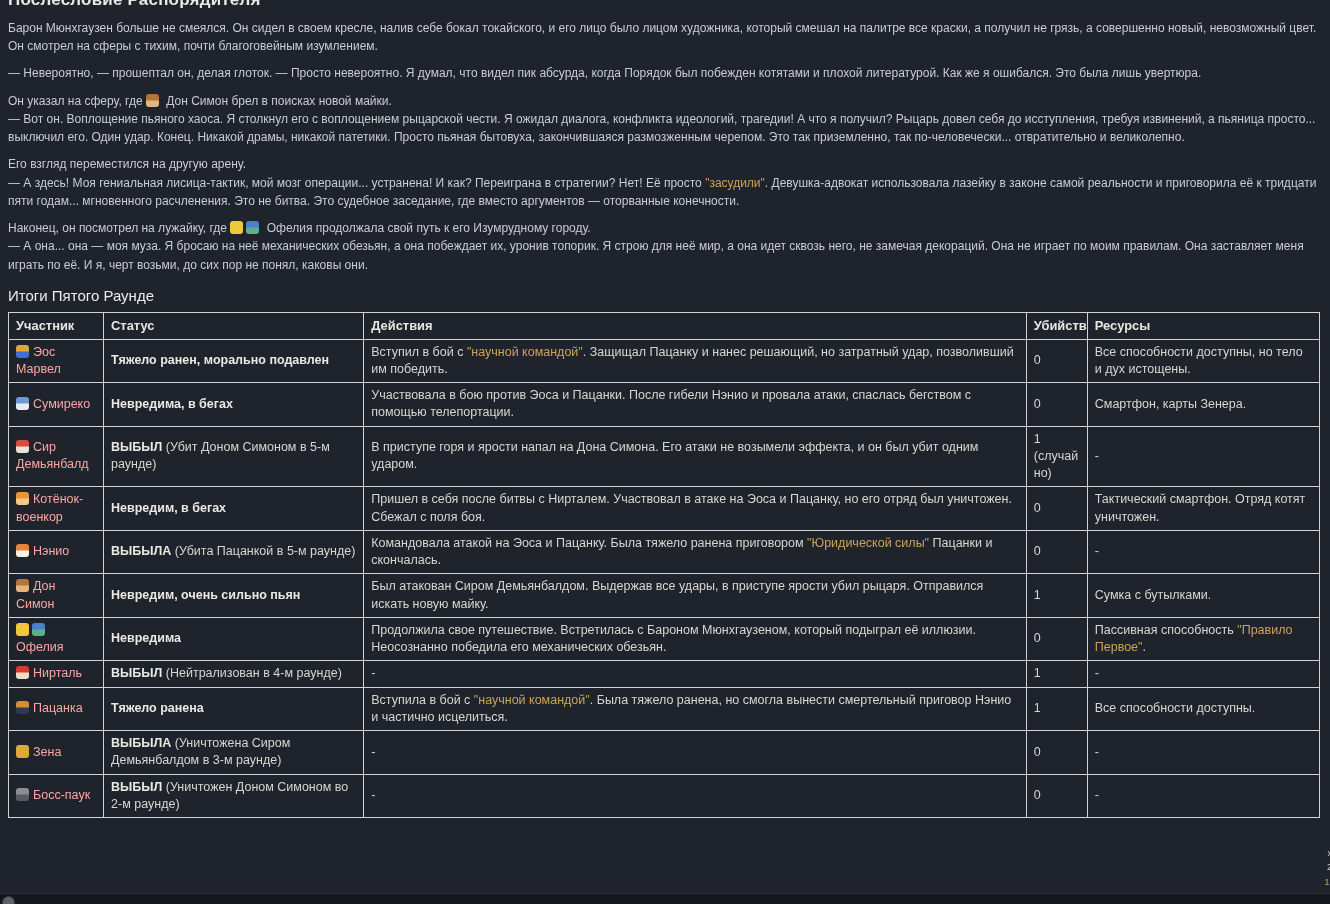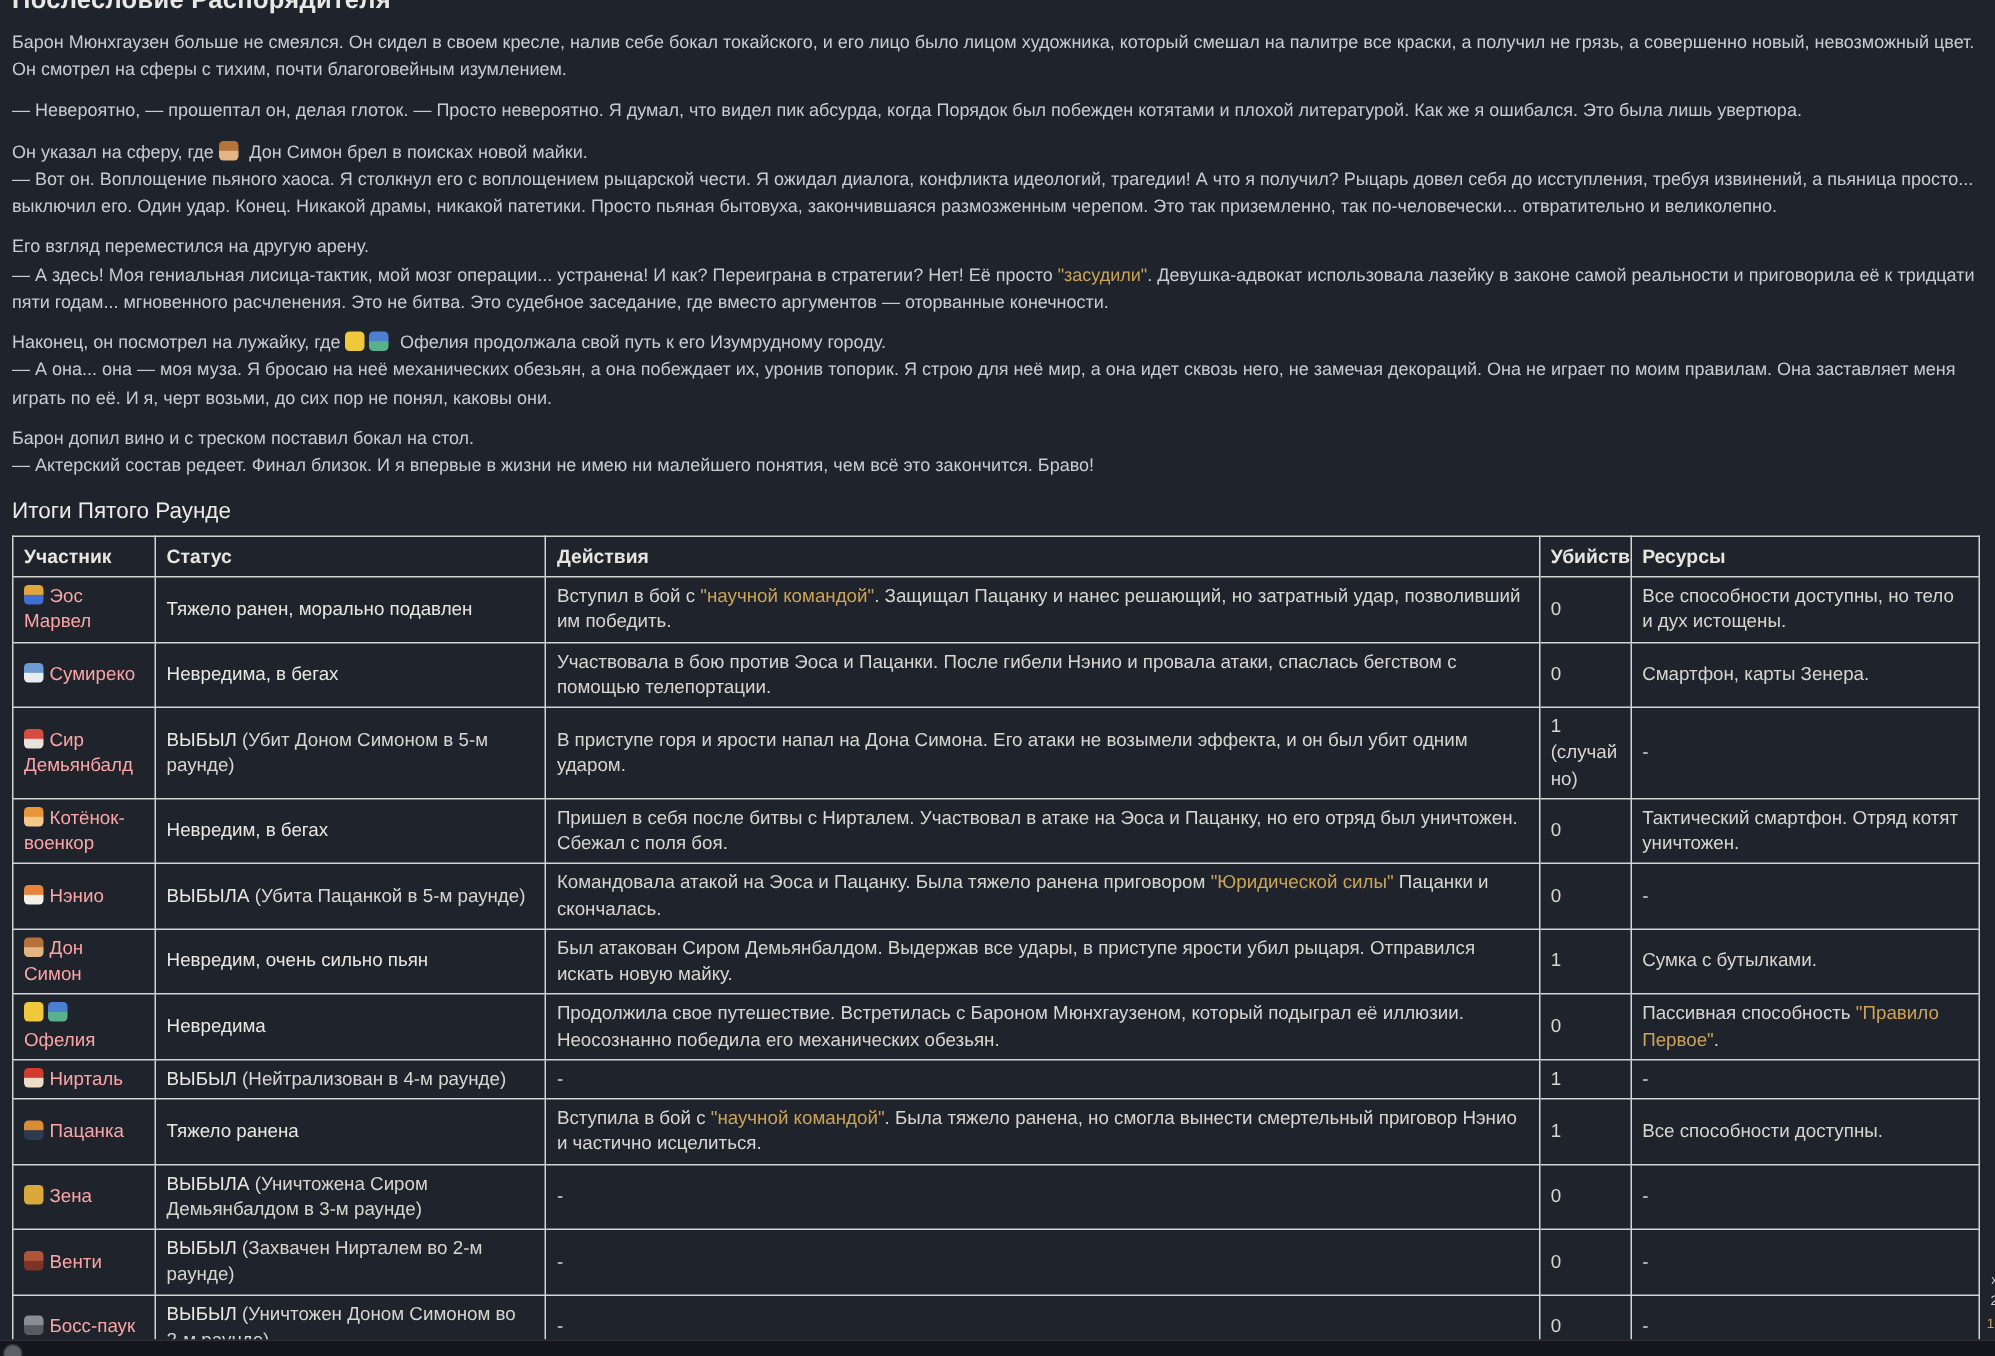--- a/index.html
+++ b/index.html
@@ -26,21 +26,21 @@
   }
   table.results th,table.results td{
     border:1px solid var(--border,#d2d3d5);
     padding:4px 7px;vertical-align:middle;line-height:1.38;
     overflow:hidden;
   }
   table.results th{
     text-align:left;color:#e8e6e1;font-size:12.9px;font-weight:bold;margin-left:20px;
   }
   table.results td{color:#d8d6d1;}
-  .status-bold{font-weight:normal;color:#eae8e3;}
+  .status-bold{font-weight:bold;color:#eae8e3;}
   .kills-cell{overflow-wrap:anywhere;}
   .chip{
     display:inline-block;width:13px;height:13px;border-radius:3px;
     vertical-align:-2px;margin-right:4px;
   }
   .chip + .chip{margin-left:-1px;}
   .participant-name{color:#fca5a5;}
   .edge-frag{
     position:absolute;right:-2px;font-size:9px;line-height:10px;color:#cfd0d2;
   }
@@ -62,22 +62,20 @@
 
   <div id="narrative">
       <div class="para"><span>Барон Мюнхгаузен больше не смеялся. Он сидел в своем кресле, налив себе бокал токайского, и его лицо было лицом художника, который смешал на палитре все краски, а получил не грязь, а совершенно новый, невозможный цвет. Он смотрел на сферы с тихим, почти благоговейным изумлением.</span></div>
       <div class="para"><span>— Невероятно, — прошептал он, делая глоток. — Просто невероятно. Я думал, что видел пик абсурда, когда Порядок был побежден котятами и плохой литературой. Как же я ошибался. Это была лишь увертюра.</span></div>
       <div class="para"><span>Он указал на сферу, где </span><span class="chip" title="🐵" style="background: linear-gradient(rgb(181, 114, 58) 0%, rgb(181, 114, 58) 48%, rgb(227, 181, 131) 52%, rgb(227, 181, 131) 100%);"></span><span> Дон Симон брел в поисках новой майки.
 — Вот он. Воплощение пьяного хаоса. Я столкнул его с воплощением рыцарской чести. Я ожидал диалога, конфликта идеологий, трагедии! А что я получил? Рыцарь довел себя до исступления, требуя извинений, а пьяница просто... выключил его. Один удар. Конец. Никакой драмы, никакой патетики. Просто пьяная бытовуха, закончившаяся размозженным черепом. Это так приземленно, так по-человечески... отвратительно и великолепно.</span></div>
       <div class="para"><span>Его взгляд переместился на другую арену.
 — А здесь! Моя гениальная лисица-тактик, мой мозг операции... устранена! И как? Переиграна в стратегии? Нет! Её просто </span><span class="gold">"засудили"</span><span>. Девушка-адвокат использовала лазейку в законе самой реальности и приговорила её к тридцати пяти годам... мгновенного расчленения. Это не битва. Это судебное заседание, где вместо аргументов — оторванные конечности.</span></div>
       <div class="para"><span>Наконец, он посмотрел на лужайку, где </span><span class="chip" title="😵" style="background: rgb(240, 200, 60);"></span><span class="chip" title="🌀" style="background: linear-gradient(rgb(77, 127, 208) 0%, rgb(77, 127, 208) 48%, rgb(88, 176, 140) 52%, rgb(88, 176, 140) 100%);"></span><span> Офелия продолжала свой путь к его Изумрудному городу.
 — А она... она — моя муза. Я бросаю на неё механических обезьян, а она побеждает их, уронив топорик. Я строю для неё мир, а она идет сквозь него, не замечая декораций. Она не играет по моим правилам. Она заставляет меня играть по её. И я, черт возьми, до сих пор не понял, каковы они.</span></div>
-      <div class="para"><span>Барон допил вино и с треском поставил бокал на стол.
-— Актерский состав редеет. Финал близок. И я впервые в жизни не имею ни малейшего понятия, чем всё это закончится. Браво!</span></div>
     </div>
 
   <h2 class="section-title">Итоги Пятого Раунде</h2>
 
   <table class="results">
     <colgroup id="cols">
         <col style="width: 95px;">
         <col style="width: 260px;">
         <col style="width: 662px;">
         <col style="width: 61px;">
@@ -157,27 +155,20 @@
           <td><span>Все способности доступны.</span></td>
         </tr>
         <tr>
           <td><span class="chip" title="⚖️" style="background: rgb(217, 169, 60);"></span><span class="participant-name">Зена</span></td>
           <td><span class="status-bold">ВЫБЫЛА</span><span> (Уничтожена Сиром Демьянбалдом в 3-м раунде)</span></td>
           <td><span>-</span></td>
           <td class="kills-cell">0</td>
           <td><span>-</span></td>
         </tr>
         <tr>
-          <td><span class="chip" title="🎸" style="background: linear-gradient(rgb(176, 84, 58) 0%, rgb(176, 84, 58) 48%, rgb(122, 53, 38) 52%, rgb(122, 53, 38) 100%);"></span><span class="participant-name">Венти</span></td>
-          <td><span class="status-bold">ВЫБЫЛ</span><span> (Захвачен Нирталем во 2-м раунде)</span></td>
-          <td><span>-</span></td>
-          <td class="kills-cell">0</td>
-          <td><span>-</span></td>
-        </tr>
-        <tr>
           <td><span class="chip" title="🕷️" style="background: linear-gradient(rgb(138, 141, 147) 0%, rgb(138, 141, 147) 48%, rgb(88, 91, 96) 52%, rgb(88, 91, 96) 100%);"></span><span class="participant-name">Босс-паук</span></td>
           <td><span class="status-bold">ВЫБЫЛ</span><span> (Уничтожен Доном Симоном во 2-м раунде)</span></td>
           <td><span>-</span></td>
           <td class="kills-cell">0</td>
           <td><span>-</span></td>
         </tr>
       </tbody>
   </table>
 </div>
 

